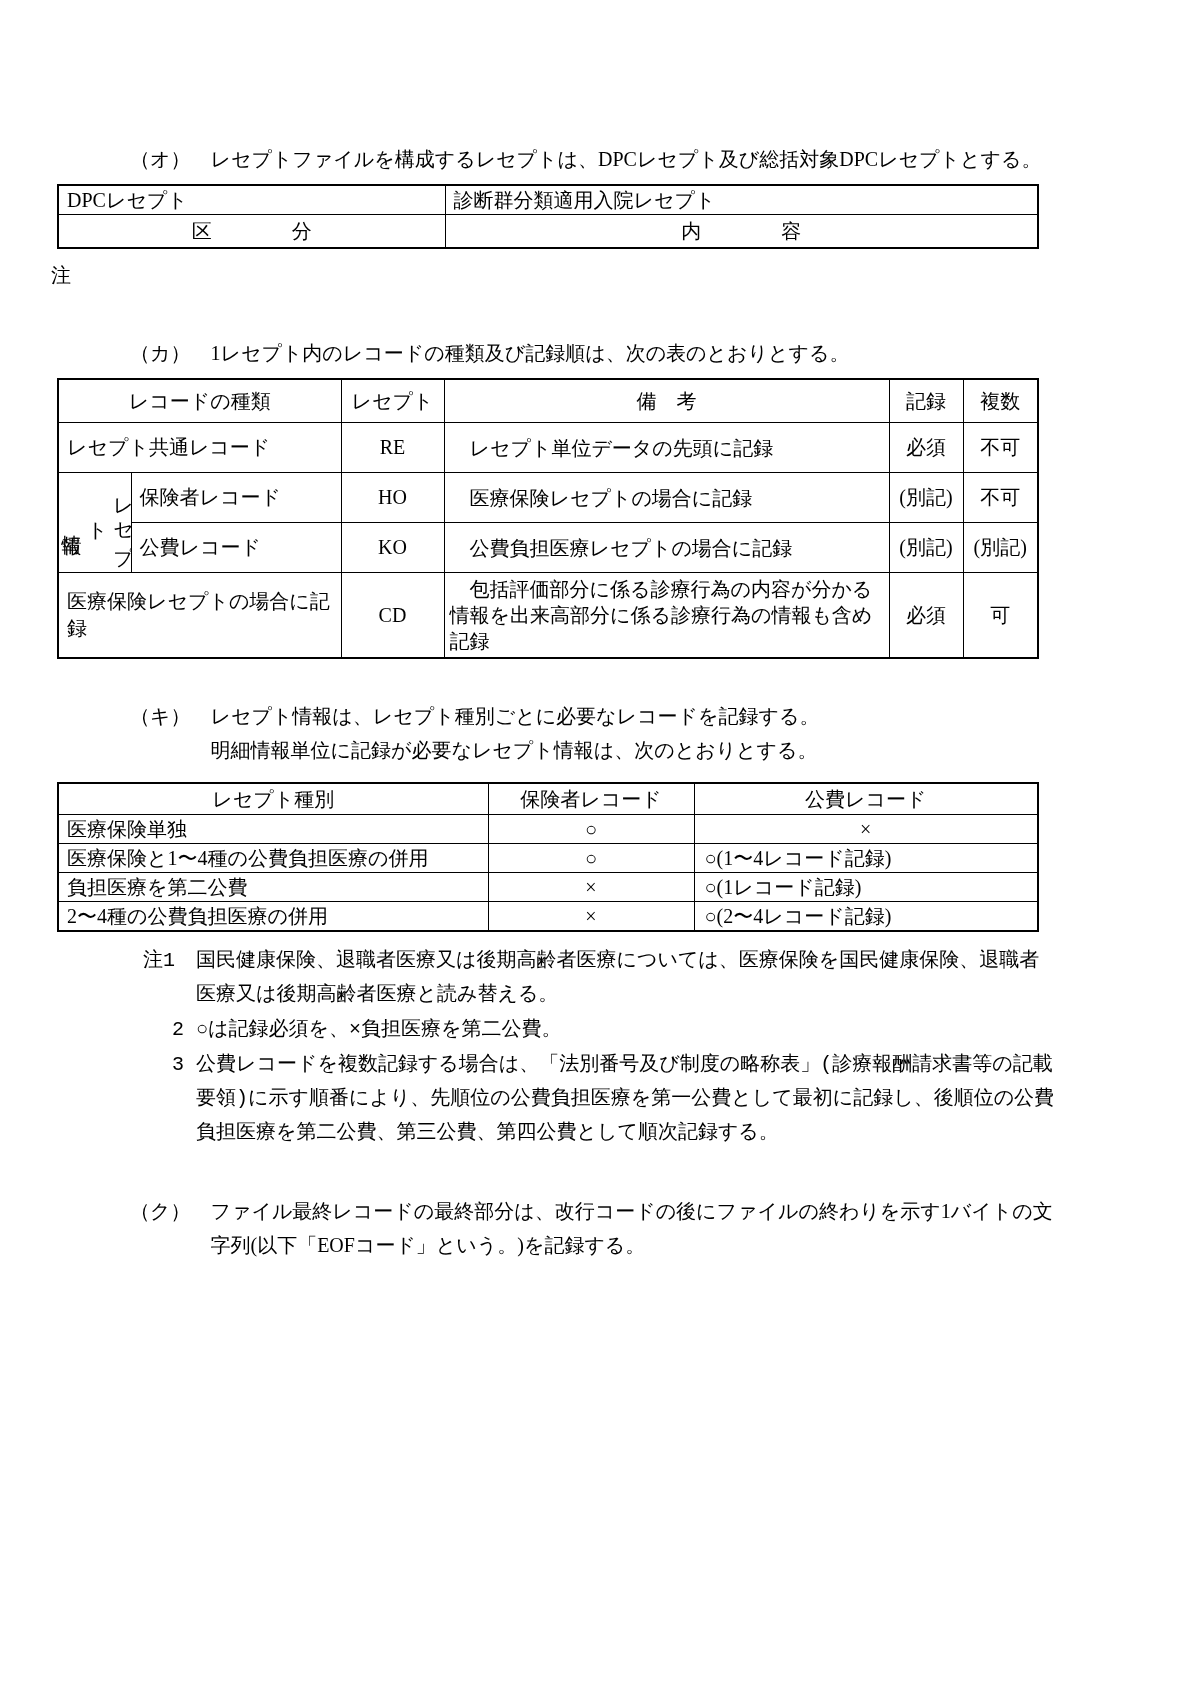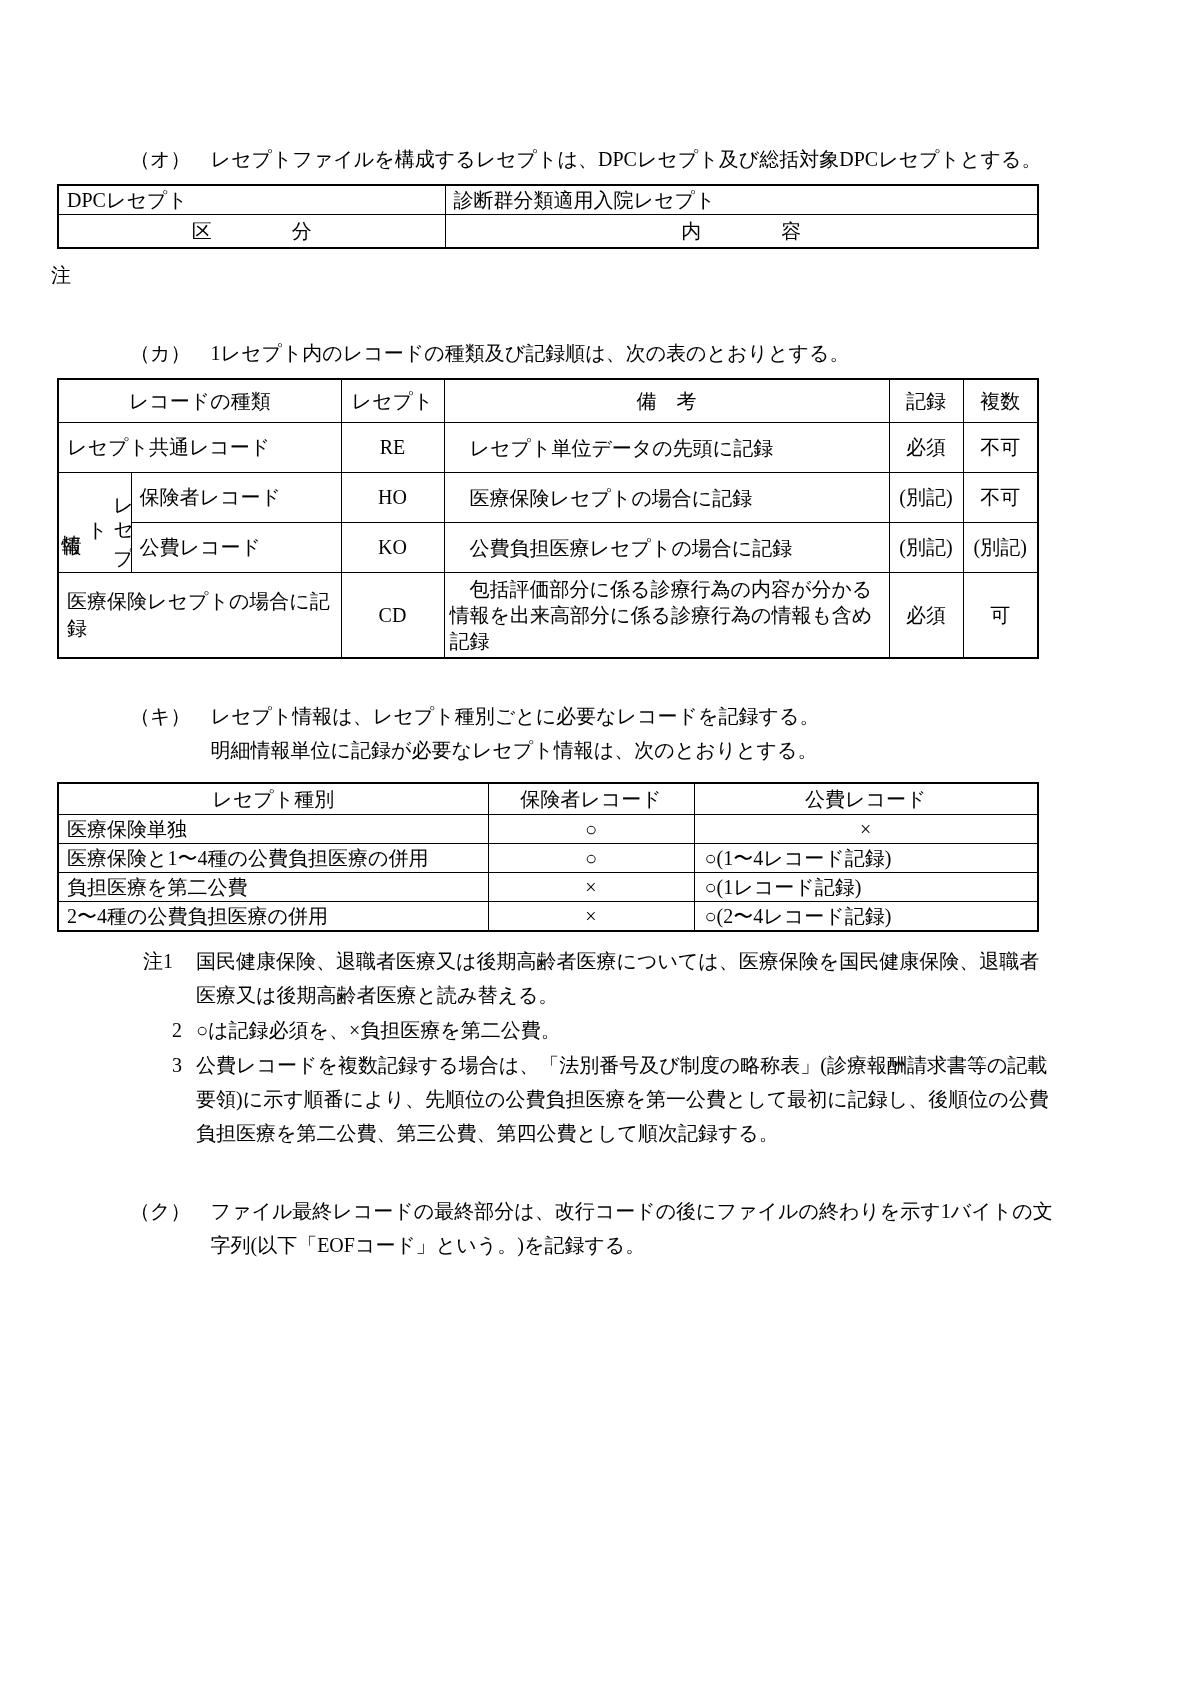--- a/index.html
+++ b/index.html
@@ -97,20 +97,21 @@
     margin-top: 11px;
     display: flex;
     line-height: 30px;
   }
   .plain-note .note-label { flex: 0 0 40px; }
 
   .notes-block {
     margin-left: 143px;
     margin-right: 30px;
     margin-top: 12px;
+    font-family: Liberation Mono, monospace;
   }
   .note-row {
     display: flex;
     line-height: 34px;
     margin-bottom: 1px;
   }
   .note-row .n-label {
     flex: 0 0 53px;
     white-space: nowrap;
   }

